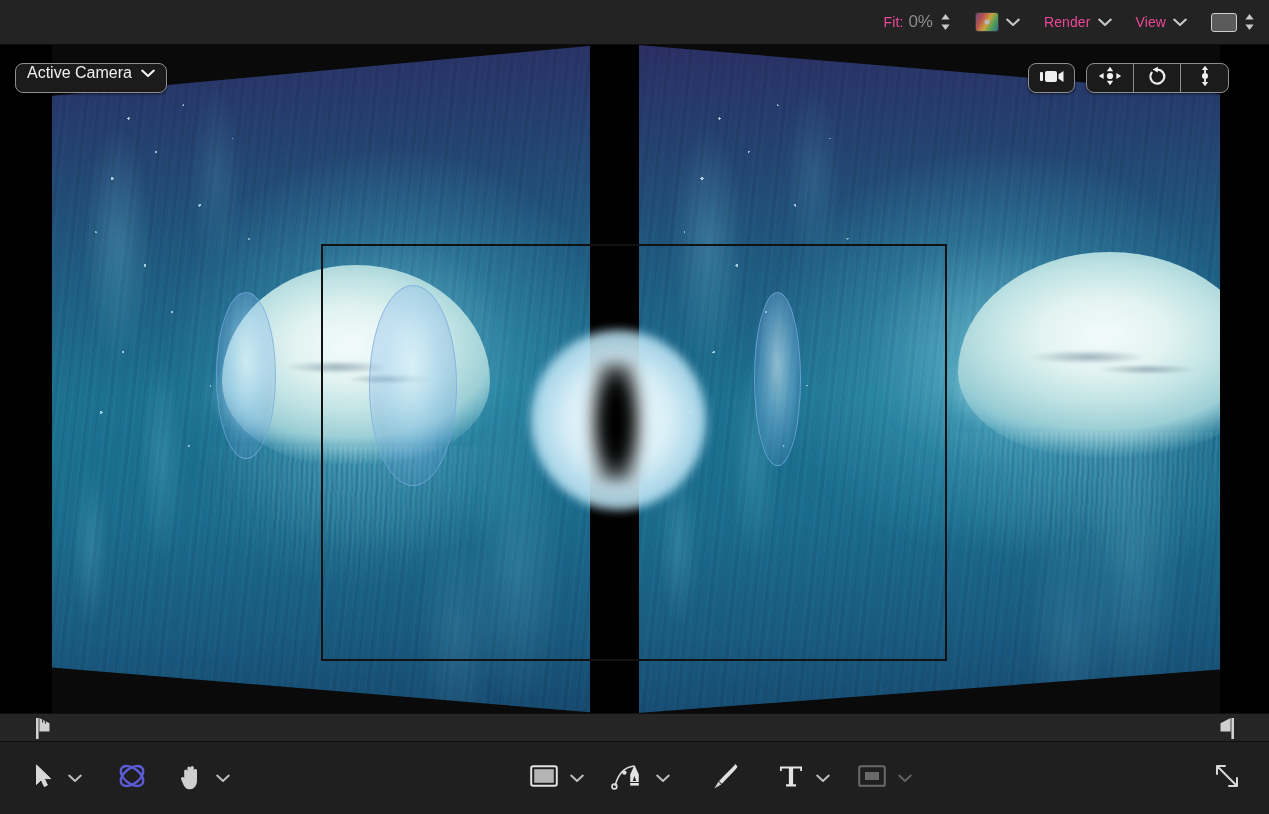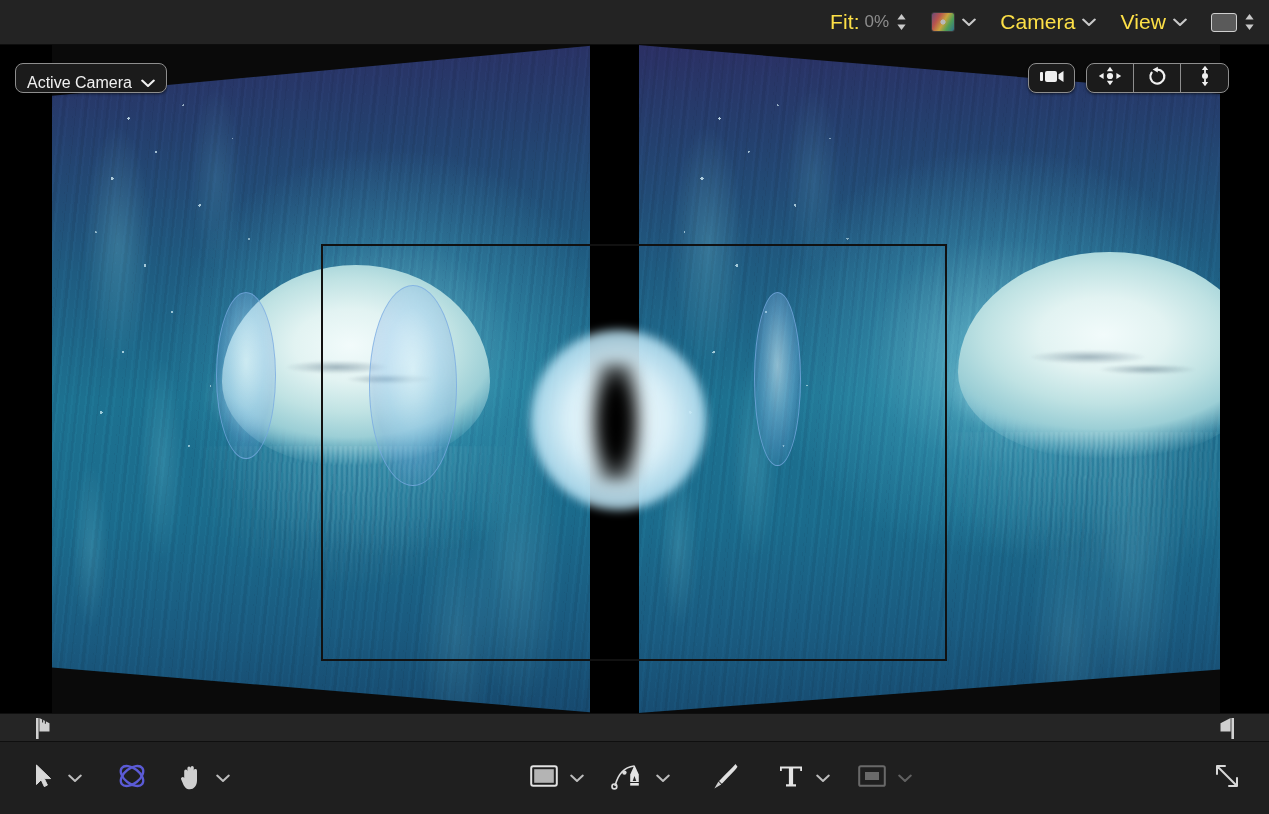--- a/index.html
+++ b/index.html
@@ -14,21 +14,21 @@
 
   
   .topbar {
     position: absolute; left: 0; top: 0; width: 1269px; height: 45px;
     background: #232323;
     display: flex; align-items: center; justify-content: flex-end;
     padding-right: 14px; gap: 0px;
     border-bottom: 1px solid #0d0d0d;
   }
   .tb-group { display: flex; align-items: center; }
-  .tb-label { color: #fde047; font-size: 21px; letter-spacing: .1px; }
+  .tb-label { color: #ec4899; font-size: 14px; letter-spacing: .1px; }
   .tb-value { color: #8d8d8d; font-size: 17px; margin-left: 5px; }
   .stepper {
     display: inline-flex; flex-direction: column; align-items: center;
     justify-content: center; margin-left: 7px; line-height: 0;
   }
   .stepper svg { display: block; }
   .chev { margin-left: 7px; display: inline-flex; }
   .color-swatch {
     width: 24px; height: 20px; border-radius: 3px;
     background:
@@ -162,21 +162,21 @@
     position: absolute; border: 2px solid #111; pointer-events: none;
   }
 
   
   .hud {
     position: absolute; display:flex; align-items:center;
   }
   .pill {
     background: #1b1b1b; border: 1.5px solid #8e8e8e; border-radius: 8px;
     color: #f0f0f0; font-size: 16px; height: 30px;
-    display:flex; align-items:flex-end; gap: 9px; padding: 0 11px;
+    display:flex; align-items:flex-start; gap: 9px; padding: 0 11px;
     box-shadow: 0 1px 3px rgba(0,0,0,.6);
   }
   .icon-pill {
     background:#1b1b1b; border:1.5px solid #8e8e8e; border-radius:8px;
     height:30px; width:47px; display:flex; align-items:center; justify-content:center;
     box-shadow: 0 1px 3px rgba(0,0,0,.6);
   }
   .seg {
     display:flex; background:#1b1b1b; border:1.5px solid #8e8e8e; border-radius:8px;
     height:30px; overflow:hidden; box-shadow: 0 1px 3px rgba(0,0,0,.6);
@@ -228,21 +228,21 @@
       <span class="chev">
         <svg width="14" height="9" viewBox="0 0 14 9">
             <path d="M1.2 1.6 L7 7 L12.8 1.6" fill="none" stroke="#c9c9c9" stroke-width="2.1" stroke-linecap="round" stroke-linejoin="round"></path>
           </svg>
       </span>
     </div>
 
     <div class="sep"></div>
 
     <div class="tb-group">
-      <span class="tb-label">Camera</span>
+      <span class="tb-label">Render</span>
       <span class="chev">
         <svg width="14" height="9" viewBox="0 0 14 9">
             <path d="M1.2 1.6 L7 7 L12.8 1.6" fill="none" stroke="#c9c9c9" stroke-width="2.1" stroke-linecap="round" stroke-linejoin="round"></path>
           </svg>
       </span>
     </div>
 
     <div class="sep"></div>
 
     <div class="tb-group">

